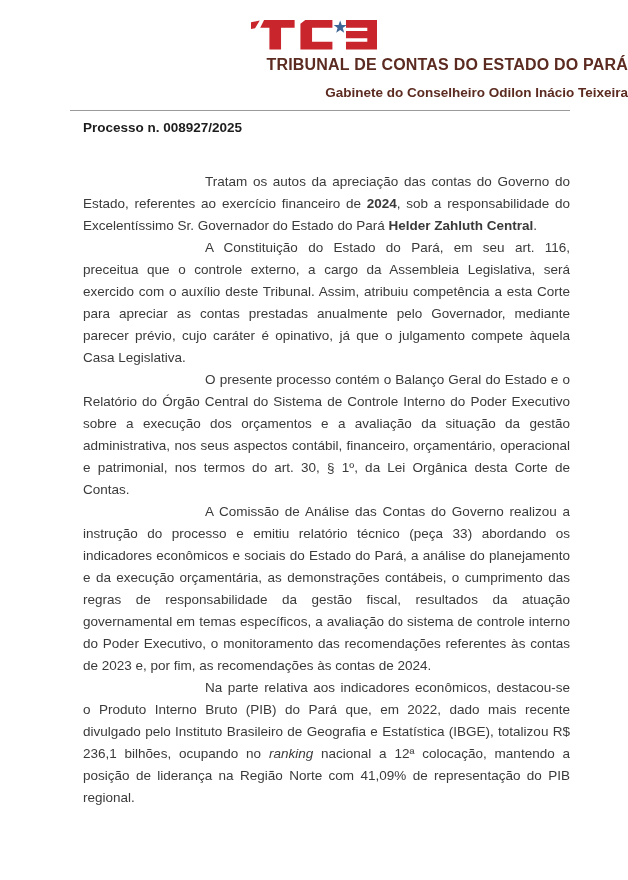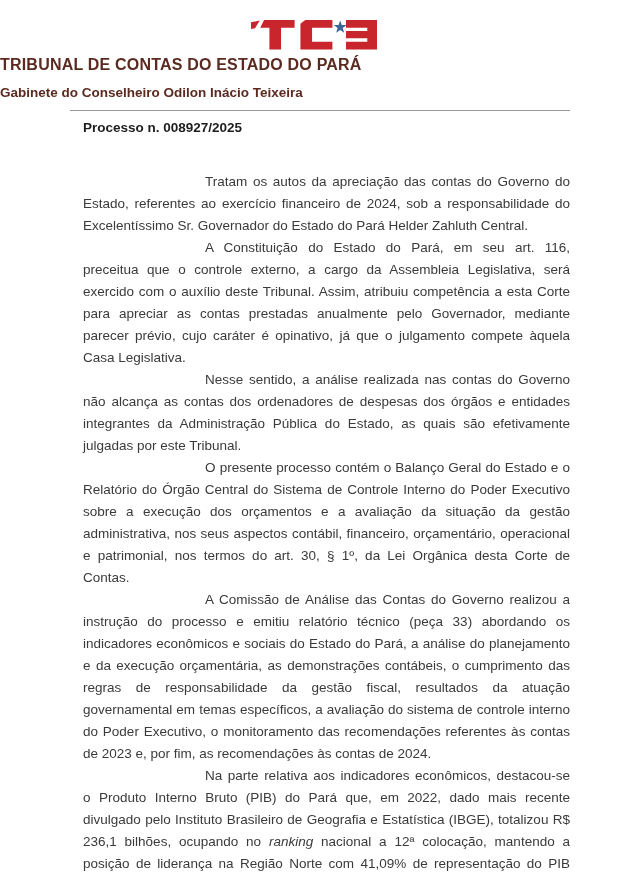--- a/index.html
+++ b/index.html
@@ -5,21 +5,21 @@
   * { margin: 0; padding: 0; box-sizing: border-box; }
   html, body { background: #ffffff; }
   .page {
     position: relative;
     width: 628px;
     height: 880px;
     background: #ffffff;
     font-family: "Liberation Sans", "DejaVu Sans", sans-serif;
     overflow: hidden;
   }
-  header { text-align: left; padding-top: 14px; }
+  header { text-align: right; padding-top: 14px; }
   .logo-wrap { display: flex; justify-content: center; margin-bottom: 3px; }
   .logo-wrap svg { display: block; }
   .org-title {
     font-size: 16px;
     font-weight: bold;
     color: var(--title-maroon, #5b2a20);
     letter-spacing: 0.2px;
     line-height: 19px;
   }
   .office-subtitle {
@@ -43,21 +43,21 @@
   }
   .doc-body {
     margin: 33px 58px 0 83px;
     width: 487px;
     color: var(--body-ink, #3a3a3a);
     font-size: 13.5px;
     line-height: 22px;
     text-align: justify;
   }
   .doc-body p { text-indent: 122px; }
-  .doc-body .b { font-weight: normal; margin-top: 28px; }
+  .doc-body .b { font-weight: bold; margin-top: 28px; }
   .doc-body .i { font-style: italic; margin-top: 14px; }
 </style>
 </head>
 <body>
 
 <div class="page">
 
   <header>
     <div class="logo-wrap">
 
@@ -80,20 +80,19 @@
     <div class="office-subtitle">Gabinete do Conselheiro Odilon Inácio Teixeira</div>
   </header>
 
   <hr class="rule">
 
   <div class="process">Processo n. 008927/2025</div>
 
   <main class="doc-body">
     <p><span>Tratam os autos da apreciação das contas do Governo do Estado, referentes ao exercício financeiro de </span><span class="b">2024</span><span>, sob a responsabilidade do Excelentíssimo Sr. Governador do Estado do Pará </span><span class="b">Helder Zahluth Central</span><span>.</span></p>
     <p><span>A Constituição do Estado do Pará, em seu art. 116, preceitua que o controle externo, a cargo da Assembleia Legislativa, será exercido com o auxílio deste Tribunal. Assim, atribuiu competência a esta Corte para apreciar as contas prestadas anualmente pelo Governador, mediante parecer prévio, cujo caráter é opinativo, já que o julgamento compete àquela Casa Legislativa.</span></p>
-    <p><span>Nesse sentido, a análise realizada nas contas do Governo não alcança as contas dos ordenadores de despesas dos órgãos e entidades integrantes da Administração Pública do Estado, as quais são efetivamente julgadas por este Tribunal.</span></p>
     <p><span>O presente processo contém o Balanço Geral do Estado e o Relatório do Órgão Central do Sistema de Controle Interno do Poder Executivo sobre a execução dos orçamentos e a avaliação da situação da gestão administrativa, nos seus aspectos contábil, financeiro, orçamentário, operacional e patrimonial, nos termos do art. 30, § 1º, da Lei Orgânica desta Corte de Contas.</span></p>
     <p><span>A Comissão de Análise das Contas do Governo realizou a instrução do processo e emitiu relatório técnico (peça 33) abordando os indicadores econômicos e sociais do Estado do Pará, a análise do planejamento e da execução orçamentária, as demonstrações contábeis, o cumprimento das regras de responsabilidade da gestão fiscal, resultados da atuação governamental em temas específicos, a avaliação do sistema de controle interno do Poder Executivo, o monitoramento das recomendações referentes às contas de 2023 e, por fim, as recomendações às contas de 2024.</span></p>
     <p><span>Na parte relativa aos indicadores econômicos, destacou-se o Produto Interno Bruto (PIB) do Pará que, em 2022, dado mais recente divulgado pelo Instituto Brasileiro de Geografia e Estatística (IBGE), totalizou R$ 236,1 bilhões, ocupando no </span><span class="i">ranking</span><span> nacional a 12ª colocação, mantendo a posição de liderança na Região Norte com 41,09% de representação do PIB regional.</span></p>
 
   </main>
 
 </div>
 
 </body></html>

